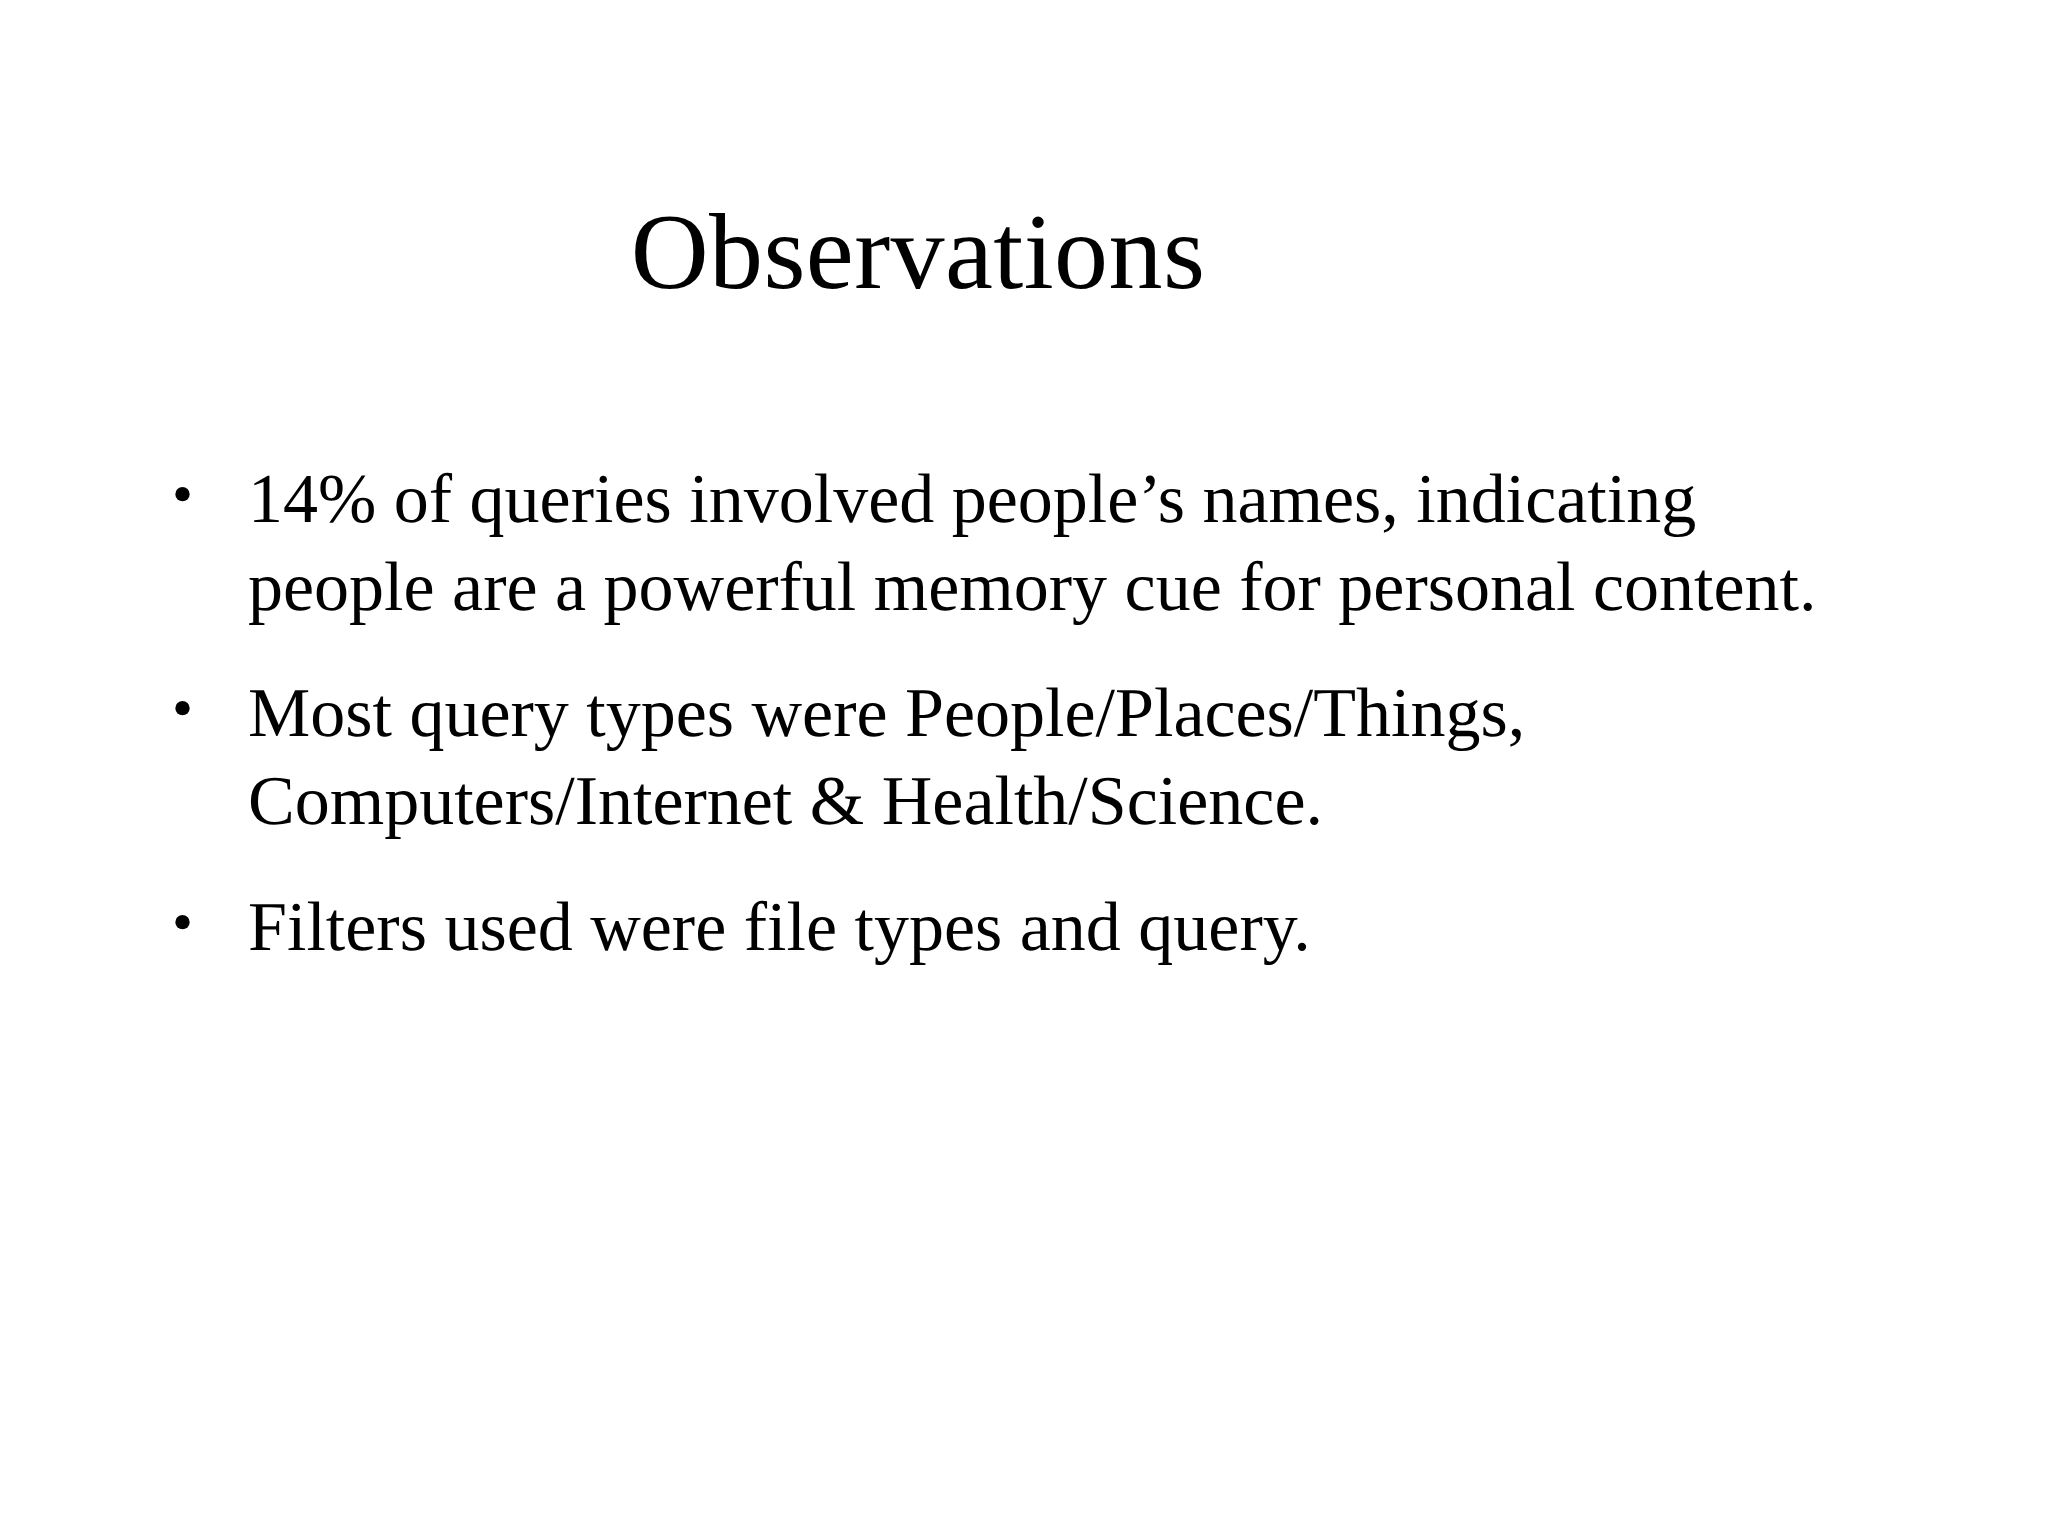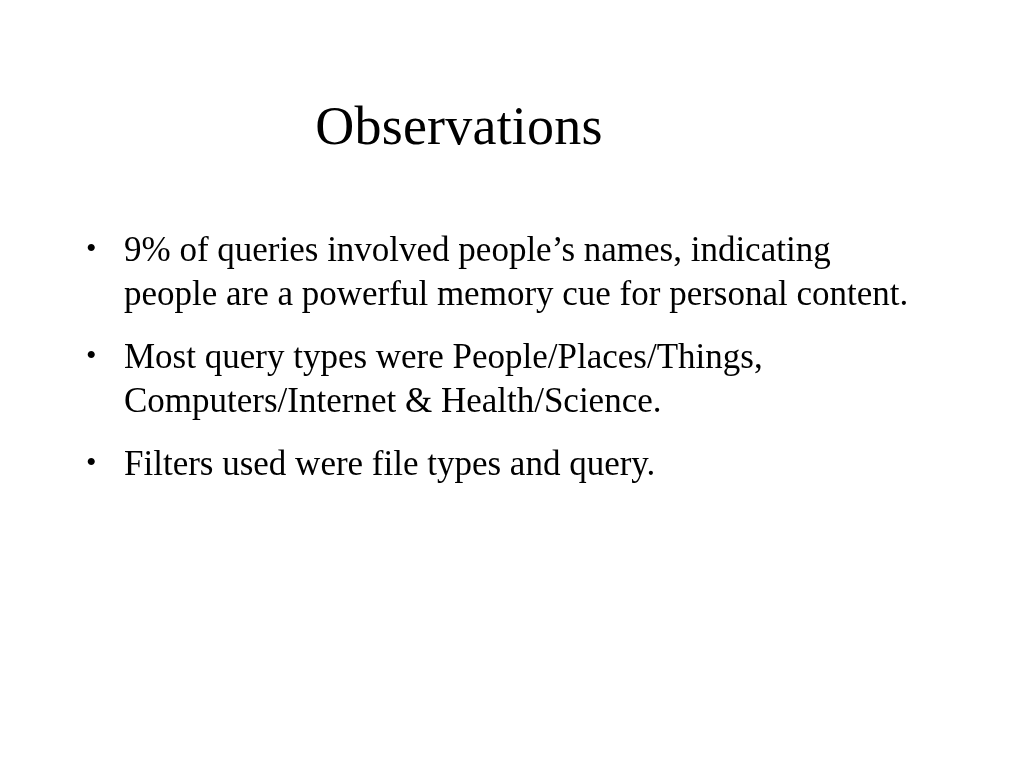--- a/index.html
+++ b/index.html
@@ -73,21 +73,21 @@
 <body>
 
 <div class="slide">
 
   <div class="slide-title">Observations</div>
 
   <ul class="bullet-list">
 
     <li class="bullet-item b1">
       <span class="bullet-marker">•</span>
-      <span class="bullet-text">9% of queries involved people’s names, indicating people are a powerful memory cue for personal content.</span>
+      <span class="bullet-text">14% of queries involved people’s names, indicating people are a powerful memory cue for personal content.</span>
     </li>
 
     <li class="bullet-item b2">
       <span class="bullet-marker">•</span>
       <span class="bullet-text">Most query types were People/Places/Things, Computers/Internet &amp; Health/Science.</span>
     </li>
 
     <li class="bullet-item b3">
       <span class="bullet-marker">•</span>
       <span class="bullet-text">Filters used were file types and query.</span>

